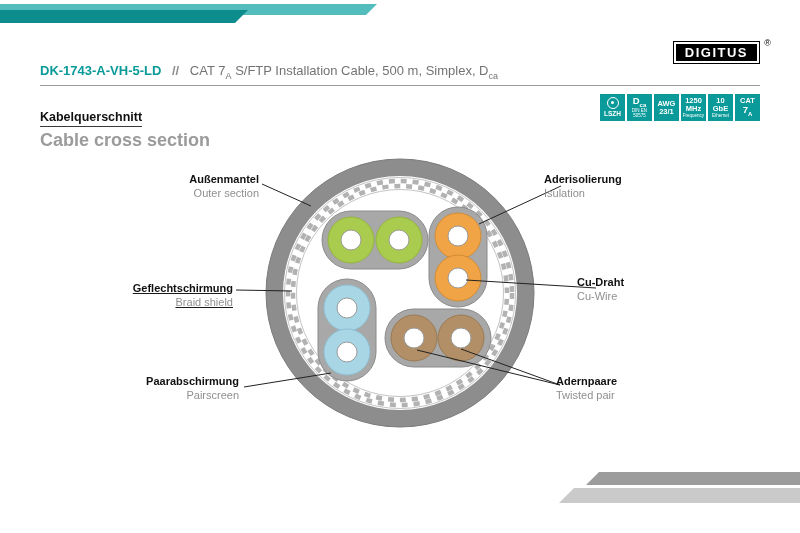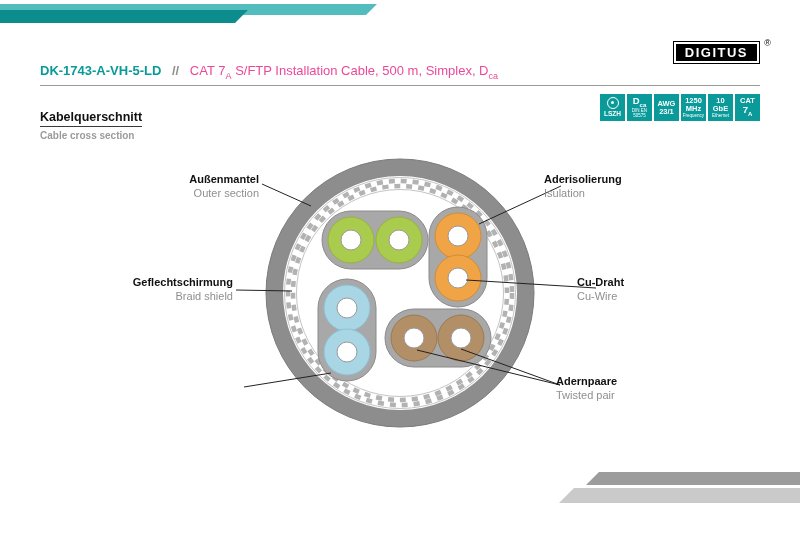--- a/index.html
+++ b/index.html
@@ -17,21 +17,21 @@
   .logo-wrap{position:absolute;top:41px;right:40px;}
   .logo-outer{border:1px solid #000;padding:2px;background:#fff;}
   .logo-box{background:#000;color:#fff;font-weight:bold;font-size:13px;
             letter-spacing:1.5px;padding:2px 9px;line-height:1;}
   .logo-reg{position:absolute;top:-3px;right:-11px;font-size:9px;color:#000;}
 
   
   .header{position:absolute;left:40px;top:63px;font-size:13px;white-space:nowrap;}
   .header .model{color:#0a9a9a;font-weight:bold;margin-top:44px;}
   .header .sep{color:#8f8f8f;font-weight:bold;margin:0 7px;}
-  .header .title{color:#ec4899;}
+  .header .title{color:#737373;}
   .header sub{font-size:9px;}
   .header-rule{position:absolute;left:40px;right:40px;top:85px;border-top:1px solid #9a9a9a;}
 
   
   .badges{position:absolute;top:94px;right:40px;display:flex;gap:2px;}
   .badge{width:25px;height:27px;background:#0a9a9a;color:#fff;display:flex;
          flex-direction:column;align-items:center;justify-content:center;
          text-align:center;line-height:1.05;}
   .badge-line{font-size:7.5px;font-weight:bold;}
   .badge-main{font-size:9.5px;font-weight:bold;}
@@ -40,21 +40,21 @@
   .badge-cert-circle{width:10px;height:10px;border:1px solid #fff;border-radius:50%;
          margin-bottom:2px;position:relative;}
   .badge-cert-circle::after{content:"";position:absolute;left:3px;top:3px;width:3px;height:3px;
          background:#fff;border-radius:50%;}
   .badge-label6{font-size:6.5px;font-weight:bold;}
 
   
   .section-titles{position:absolute;left:40px;top:107px;}
   .sec-de{display:inline-block;font-size:12.5px;font-weight:bold;color:#111;
           border-bottom:1.5px solid #3a3a3a;padding-bottom:2px;text-align:center;}
-  .sec-en{font-size:10px;font-weight:bold;color:#9b9b9b;margin-top:3px;}
+  .sec-en{font-size:18px;font-weight:bold;color:#9b9b9b;margin-top:3px;}
 
   
   .diagram-svg{position:absolute;left:0;top:0;}
 
   .dlabel{position:absolute;font-size:11px;line-height:1.3;white-space:nowrap;}
   .dlabel .de{display:block;font-weight:bold;color:#111;}
   .dlabel .en{display:block;color:#8f8f8f;}
   .dlabel.left{text-align:right;}
 </style>
 </head>
@@ -155,23 +155,27 @@
     <line x1="561" y1="186" x2="479" y2="224" stroke="#222" stroke-width="1"></line>
     <line x1="596" y1="288" x2="466" y2="280" stroke="#222" stroke-width="1"></line>
     <line x1="560" y1="385" x2="461" y2="349" stroke="#222" stroke-width="1"></line>
     <line x1="560" y1="385" x2="417" y2="350" stroke="#222" stroke-width="1"></line>
   </svg>
 
   <div class="dlabel left" style="right:541px;top:172px;">
     <span class="de">Außenmantel</span>
     <span class="en">Outer section</span>
   </div>
-  <div class="dlabel left" style="right:567px;top:275px;">
+  <div class="dlabel left" style="right:567px;top:281px;text-decoration:underline;">
     <span class="de">Geflechtschirmung</span>
     <span class="en">Braid shield</span>
+  </div>
+  <div class="dlabel left" style="right:561px;top:374px;">
+    <span class="de">Paarabschirmung</span>
+    <span class="en">Pairscreen</span>
   </div>
   <div class="dlabel" style="left:544px;top:172px;">
     <span class="de">Aderisolierung</span>
     <span class="en">Isulation</span>
   </div>
   <div class="dlabel" style="left:577px;top:275px;">
     <span class="de">Cu-Draht</span>
     <span class="en">Cu-Wire</span>
   </div>
   <div class="dlabel" style="left:556px;top:374px;">

